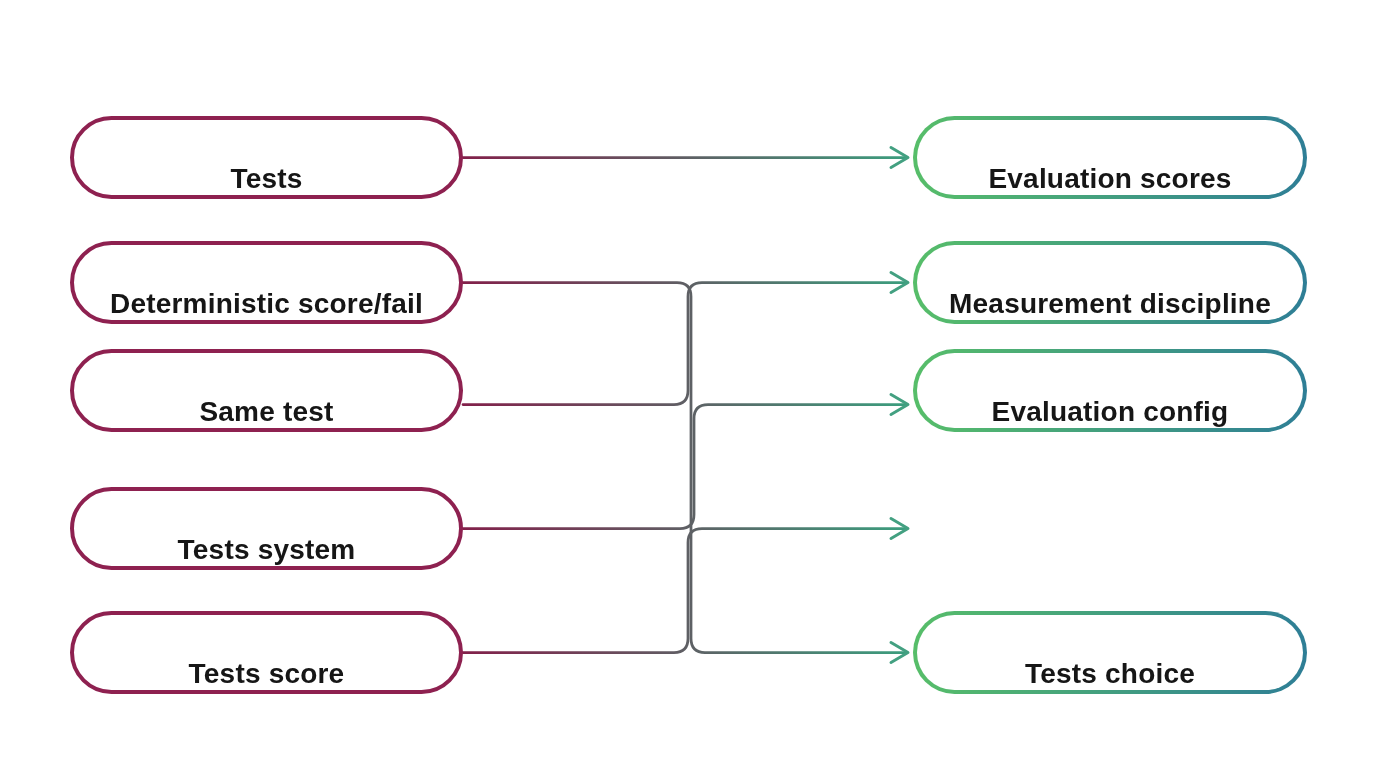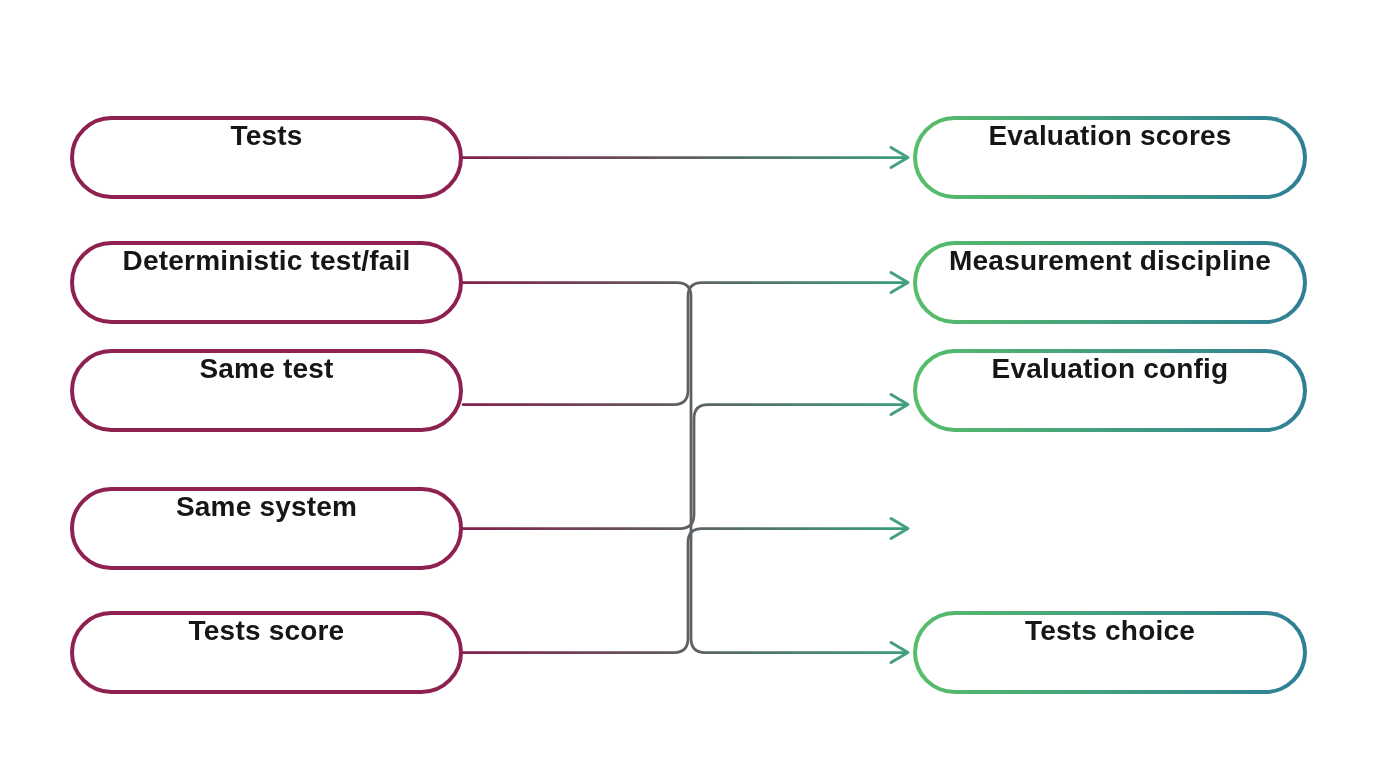--- a/index.html
+++ b/index.html
@@ -22,21 +22,21 @@
     left: 0;
     top: 0;
     width: 1376px;
     height: 768px;
   }
   .pill {
     position: absolute;
     height: 83px;
     border-radius: 60px;
     display: flex;
-    align-items: flex-start;
+    align-items: flex-end;
     justify-content: center;
     font-weight: 700;
     font-size: 28px;
     letter-spacing: 0.2px;
     color: var(--text-color, #161616);
     background: #ffffff;
     box-sizing: border-box;
     white-space: nowrap;
   }
   .pill.left {
@@ -84,27 +84,27 @@
         <path d="M 891 394.5 L 908 404.5 L 891 414.5" fill="none" stroke="#43a081" stroke-width="3" stroke-linecap="round" stroke-linejoin="round"></path>
         <path d="M 463 652.5 L 674 652.5 Q 688 652.5 688 638.5 L 688 542.5 Q 688 528.5 702 528.5 L 906 528.5" fill="none" stroke="url(#edgeGrad)" stroke-width="2.75" stroke-linecap="round"></path>
         <path d="M 891 518.5 L 908 528.5 L 891 538.5" fill="none" stroke="#43a081" stroke-width="3" stroke-linecap="round" stroke-linejoin="round"></path>
       </g>
   </svg>
 
   <div class="pill left r0">
     <span class="pill-label">Tests</span>
   </div>
   <div class="pill left r1">
-    <span class="pill-label">Deterministic test/fail</span>
+    <span class="pill-label">Deterministic score/fail</span>
   </div>
   <div class="pill left r2">
     <span class="pill-label">Same test</span>
   </div>
   <div class="pill left r3">
-    <span class="pill-label">Same system</span>
+    <span class="pill-label">Tests system</span>
   </div>
   <div class="pill left r4">
     <span class="pill-label">Tests score</span>
   </div>
 
   <div class="pill right r0">
     <span class="pill-label">Evaluation scores</span>
   </div>
   <div class="pill right r1">
     <span class="pill-label">Measurement discipline</span>

